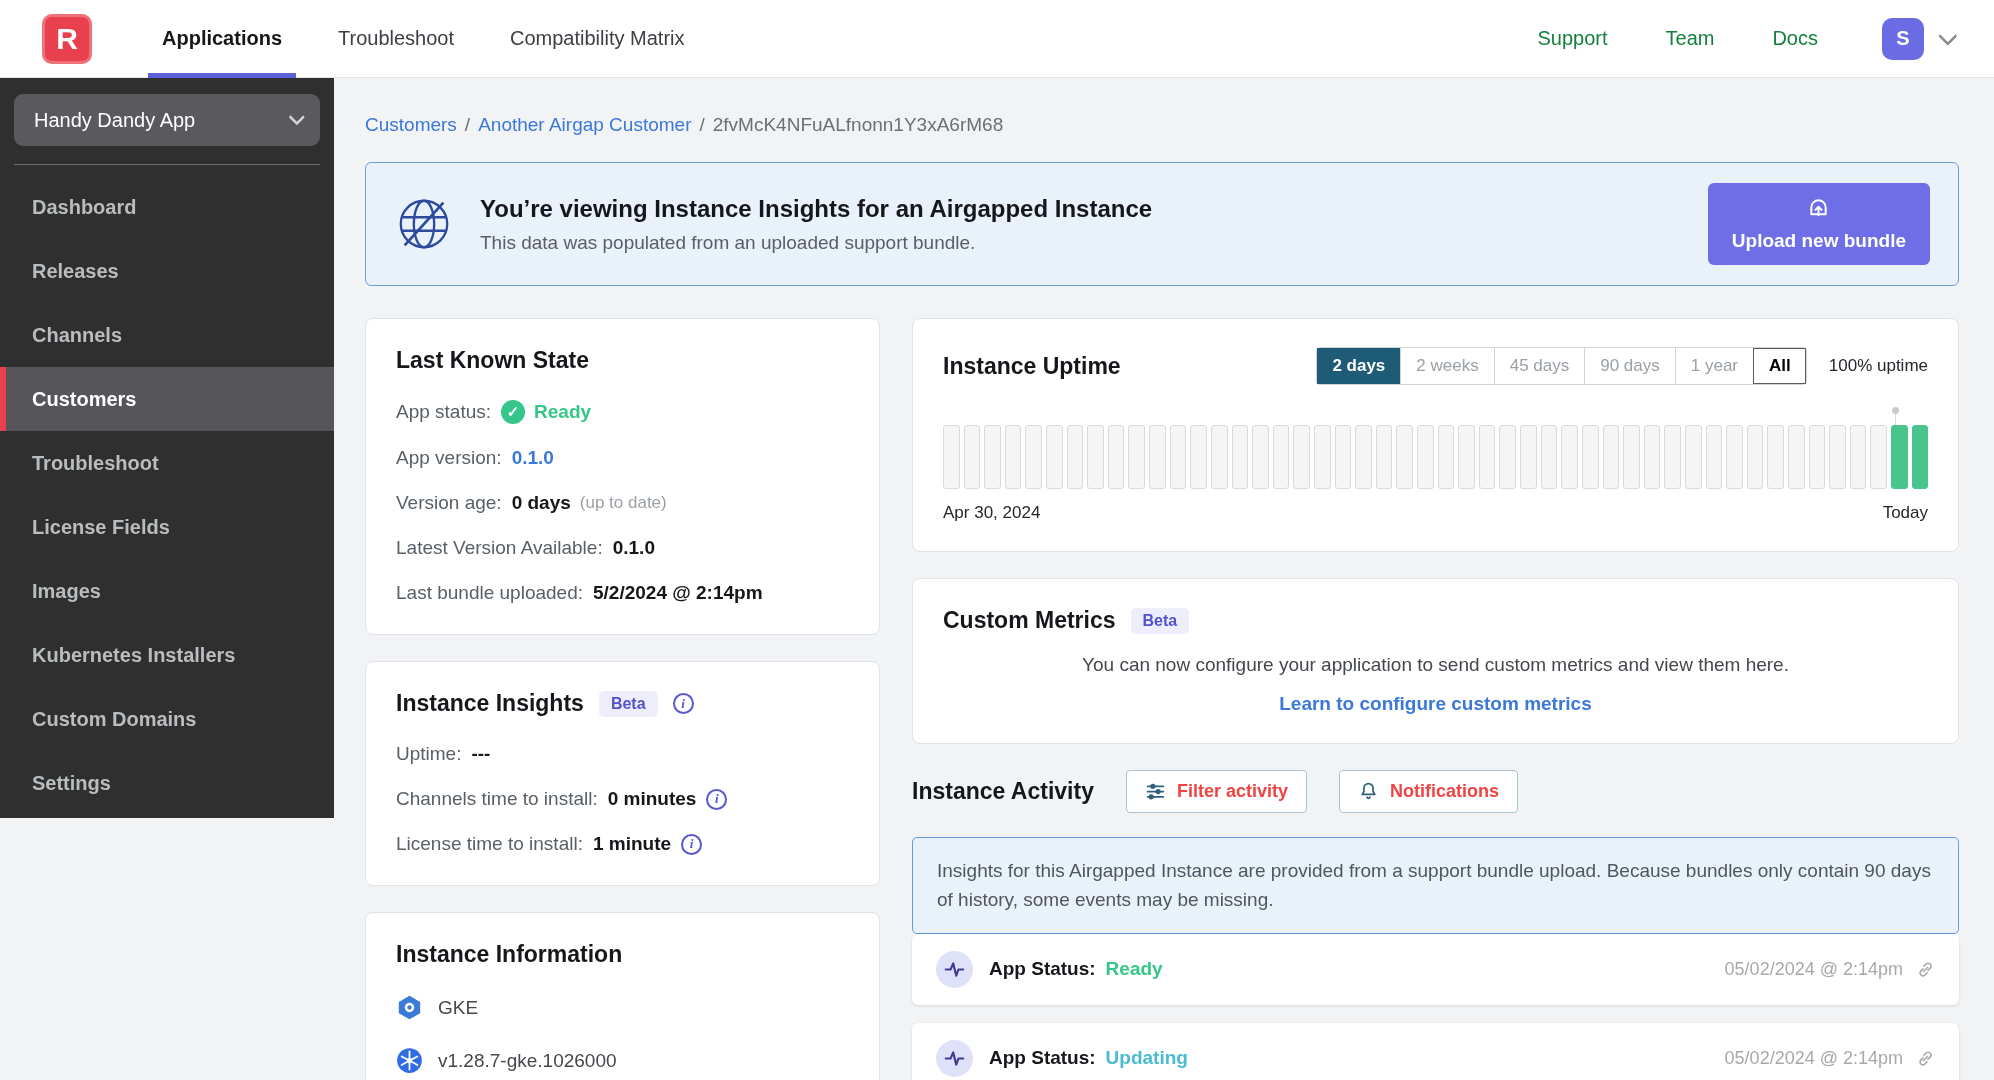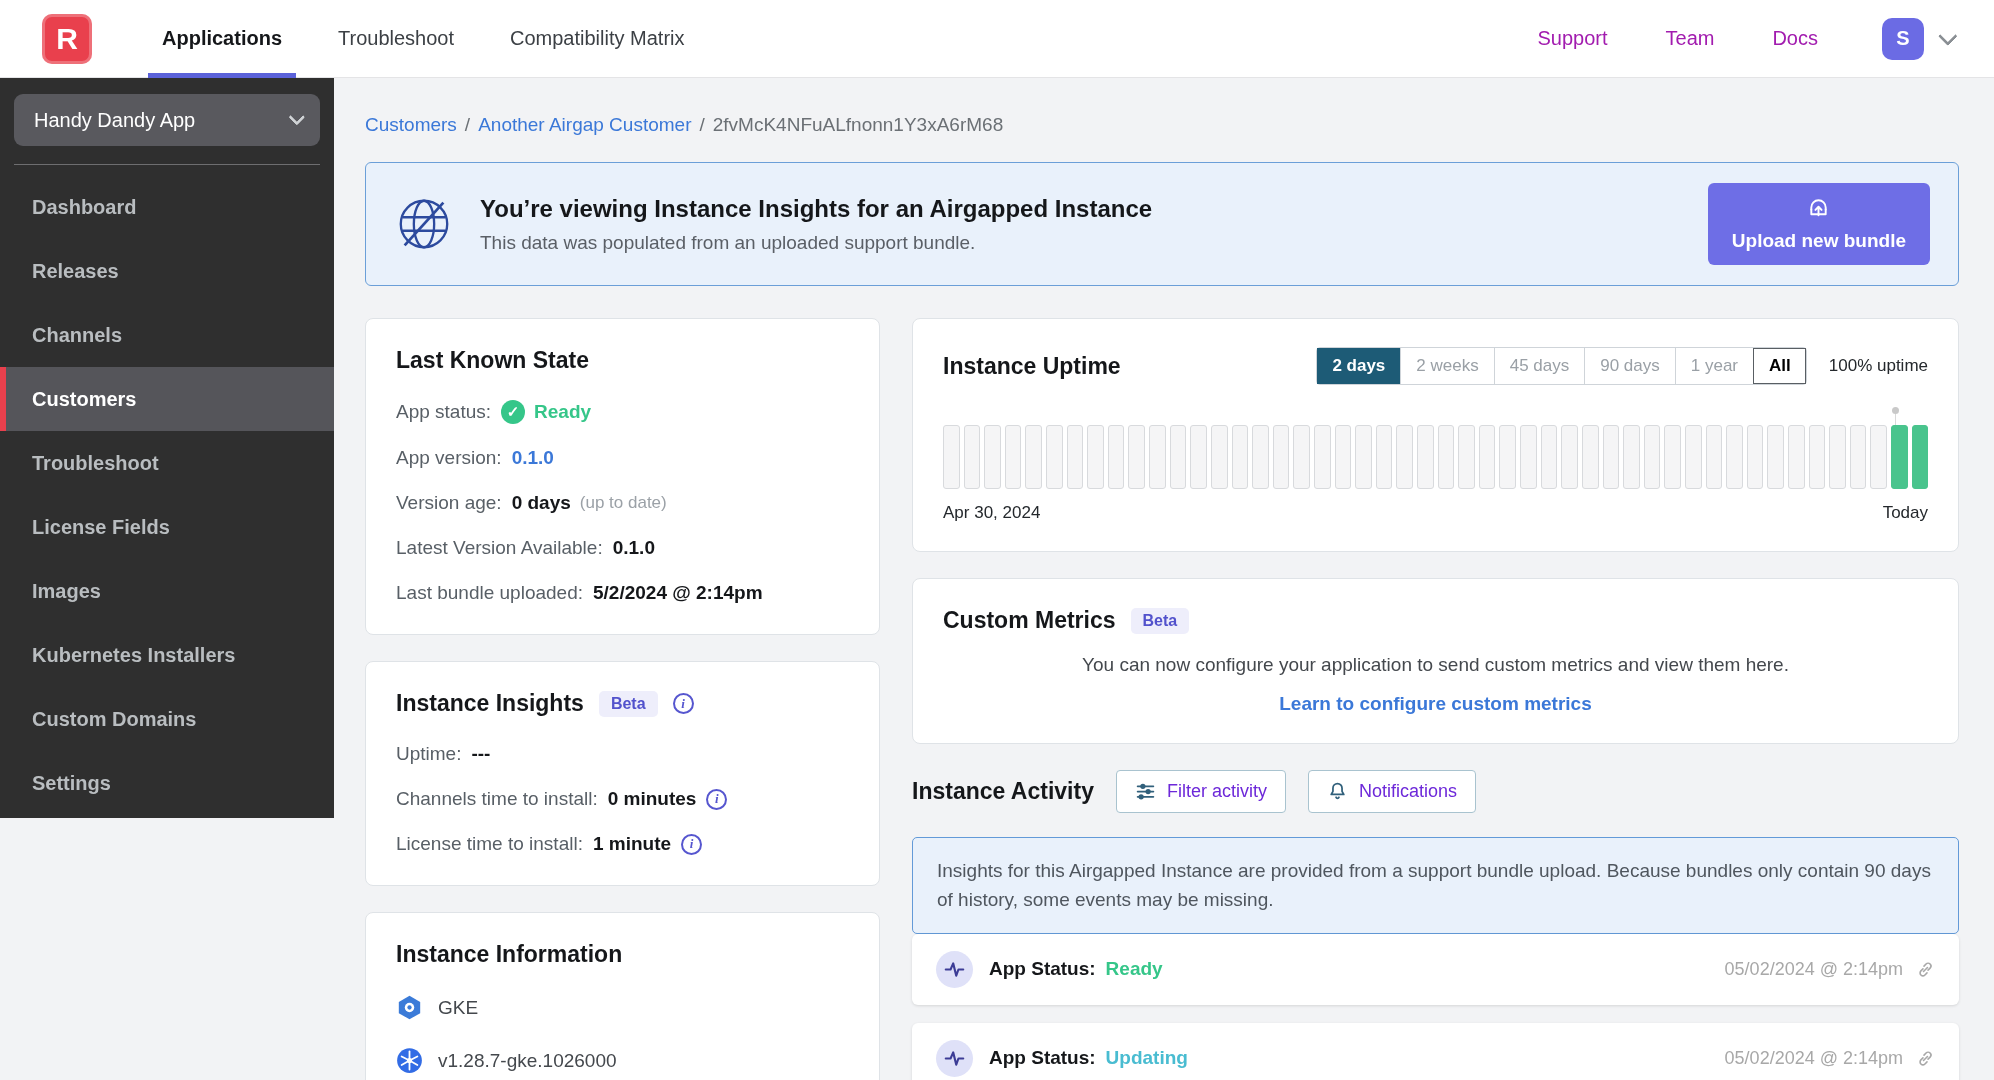--- a/index.html
+++ b/index.html
@@ -12,21 +12,21 @@
   .logo { width:50px; height:50px; border-radius:10px; background:#e9404d; color:#fff;
     font-size:30px; font-weight:bold; display:flex; align-items:center; justify-content:center;
     box-shadow:inset 0 0 0 3px rgba(255,255,255,.25); }
   .topnav-left { display:flex; height:78px; margin-left:42px; }
   .topnav-left .nav-item { position:relative; display:flex; align-items:center; height:78px;
     padding:0 28px; font-size:20px; color:#3c4045; cursor:pointer; }
   .topnav-left .nav-item.active { color:#15171a; font-weight:bold; }
   .topnav-left .nav-item.active::after { content:""; position:absolute; left:14px; right:14px;
     bottom:0; height:5px; background:#5b62da; }
   .topnav-right { display:flex; align-items:center; margin-left:auto; gap:58px; }
-  .topnav-right .nav-item { font-size:20px; color:#a21caf; cursor:pointer; }
+  .topnav-right .nav-item { font-size:20px; color:#15803d; cursor:pointer; }
   .avatar-wrap { display:flex; align-items:center; gap:14px; margin-left:6px; }
   .avatar { width:42px; height:42px; border-radius:10px; background:#6b6be4; color:#fff;
     font-size:20px; font-weight:bold; display:flex; align-items:center; justify-content:center; }
   .chev { width:14px; height:14px; border-right:3px solid #8a8f94; border-bottom:3px solid #8a8f94;
     transform:rotate(45deg) translateY(-4px); border-radius:2px; }
 
   
   .sidebar { position:absolute; left:0; top:78px; width:334px; height:740px; background:#2f2f2f; }
   .app-selector { margin:16px 14px 0 14px; height:52px; background:#59595e; border-radius:9px;
     display:flex; align-items:center; padding:0 20px; color:#fff; font-size:20px; cursor:pointer; }
@@ -111,23 +111,23 @@
     background:#d9d9d9; }
   .bar-labels { display:flex; justify-content:space-between; margin-top:14px; font-size:17px;
     color:#24282c; }
 
   
   .cm-body { text-align:center; font-size:19px; color:#44484d; margin-top:20px; }
   .cm-link { display:block; text-align:center; font-size:19px; font-weight:bold; color:#3b78d8;
     margin-top:17px; text-decoration:none; cursor:pointer; }
 
   
-  .activity-head { display:flex; align-items:center; gap:22px; margin:4px 0 24px 0; }
+  .activity-head { display:flex; align-items:center; gap:32px; margin:4px 0 24px 0; }
   .outline-btn { background:#fff; border:1px solid #a9c3cf; border-radius:4px; padding:10px 18px;
-    font-size:18px; font-weight:normal; color:#6d28d9; display:flex; align-items:center; gap:11px;
+    font-size:18px; font-weight:bold; color:#ef4444; display:flex; align-items:center; gap:11px;
     cursor:pointer; font-family:inherit; }
   .notice { background:#e9f1fb; border:1px solid #639ad8; border-radius:5px; padding:18px 24px;
     font-size:19px; line-height:1.55; color:#4f565e; }
   .event-row { background:#fff; border-radius:6px; box-shadow:0 1px 3px rgba(0,0,0,.12);
     padding:17px 24px; display:flex; align-items:center; margin-bottom:18px; }
   .pulse-circle { width:37px; height:37px; border-radius:50%; background:#dfe1f8; display:flex;
     align-items:center; justify-content:center; flex:0 0 auto; }
   .event-label { margin-left:16px; font-size:19px; font-weight:bold; color:#15171a; }
   .event-value { margin-left:10px; font-size:19px; font-weight:bold; }
   .event-right { margin-left:auto; display:flex; align-items:center; gap:13px; }

